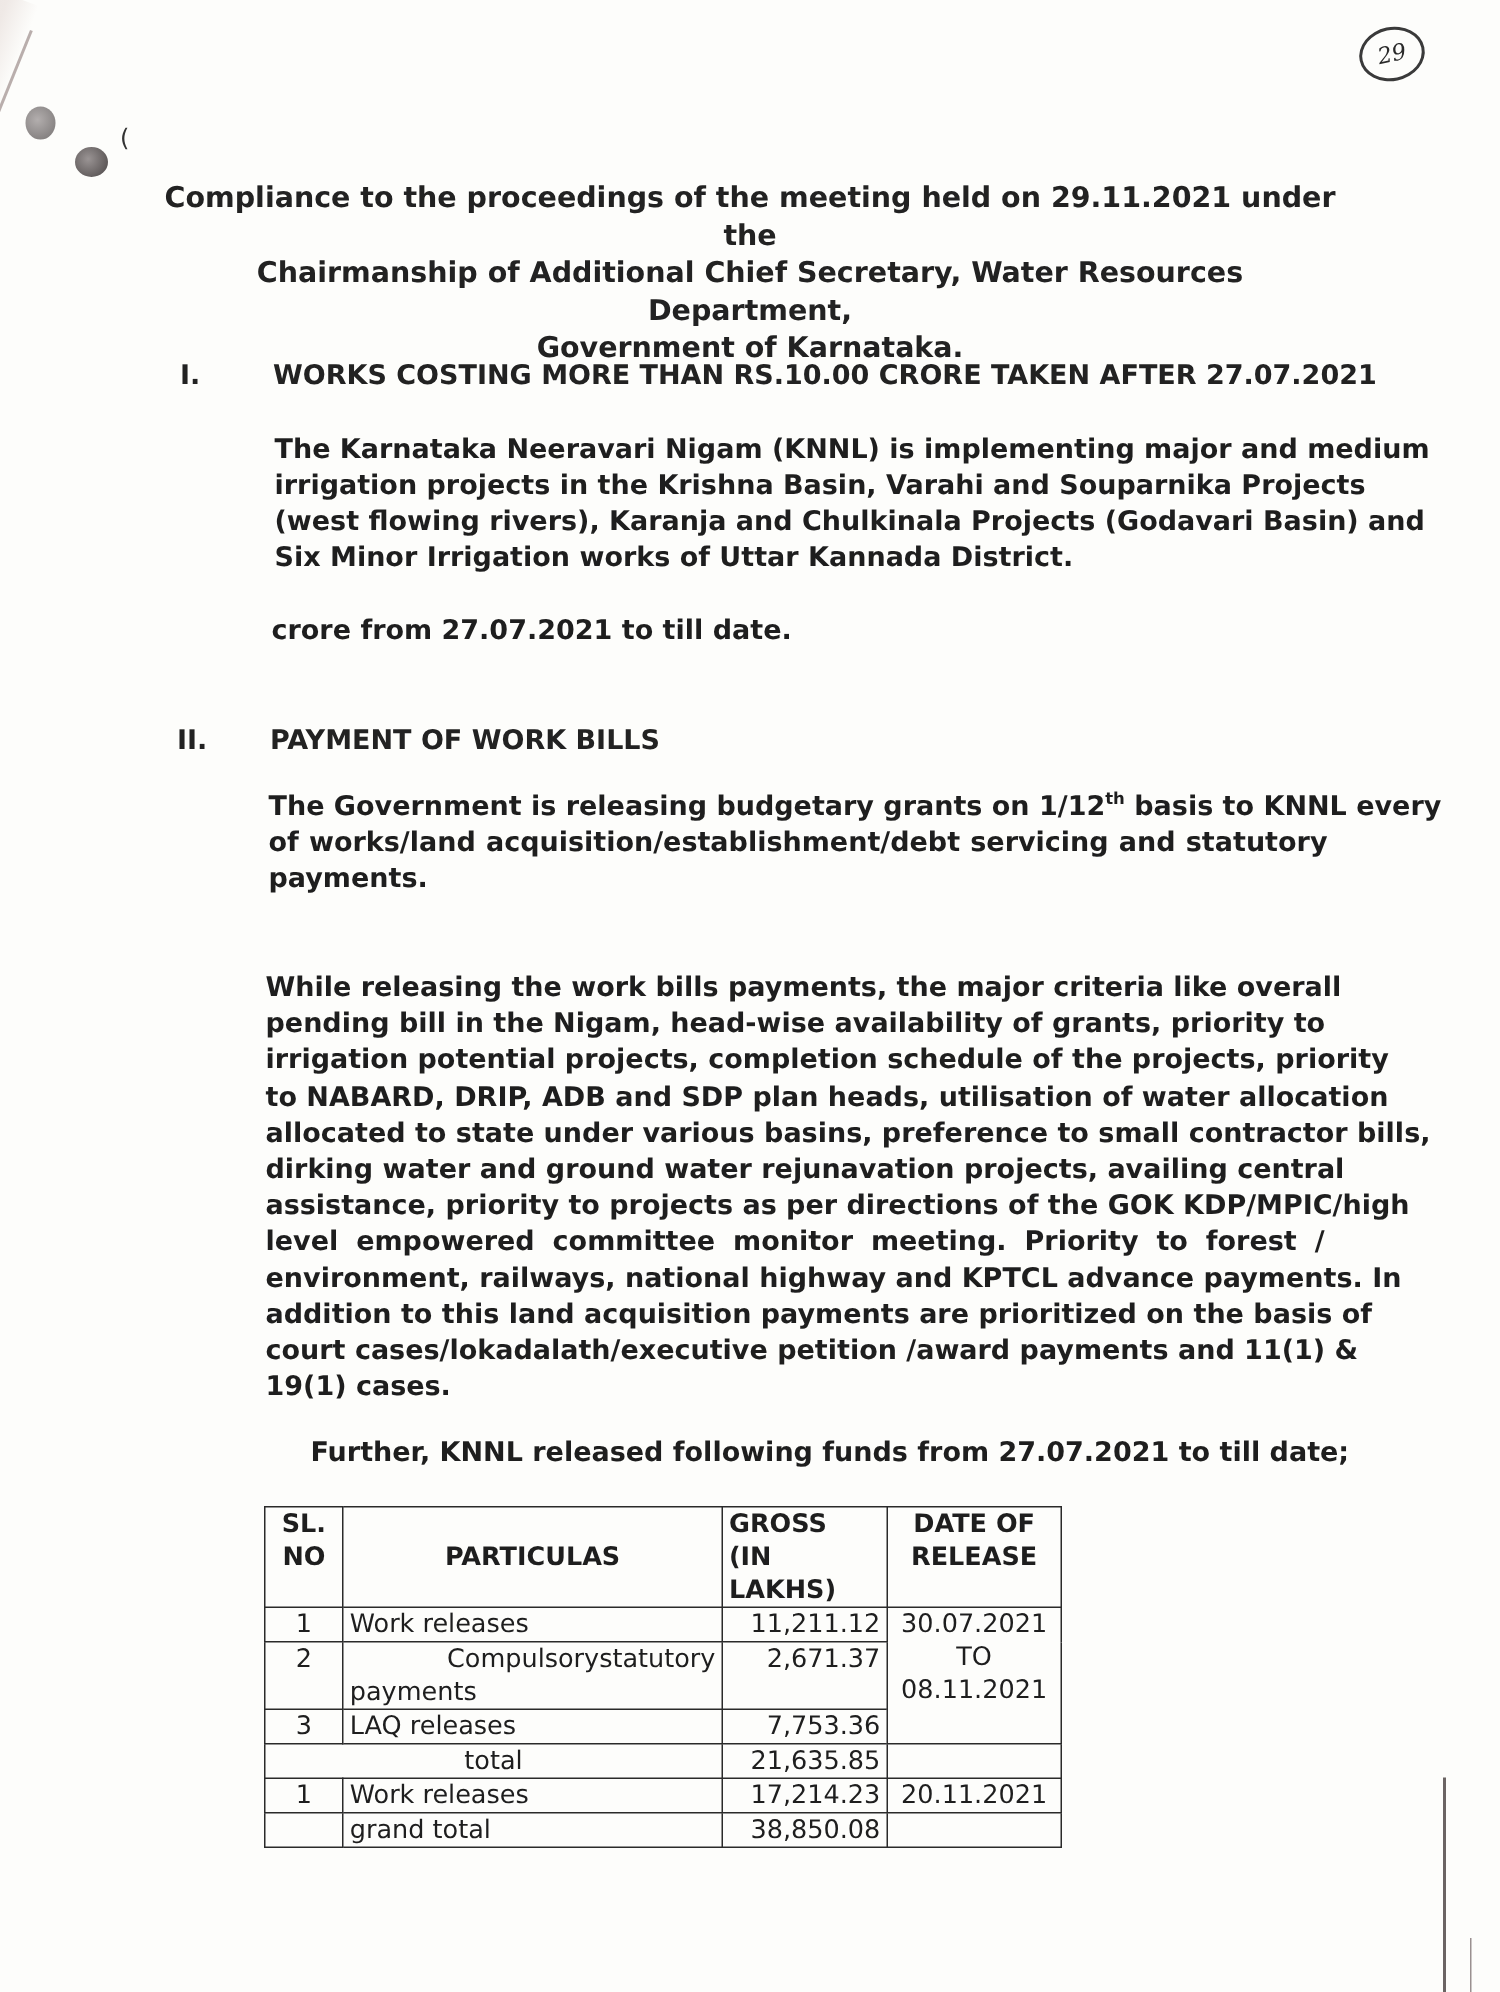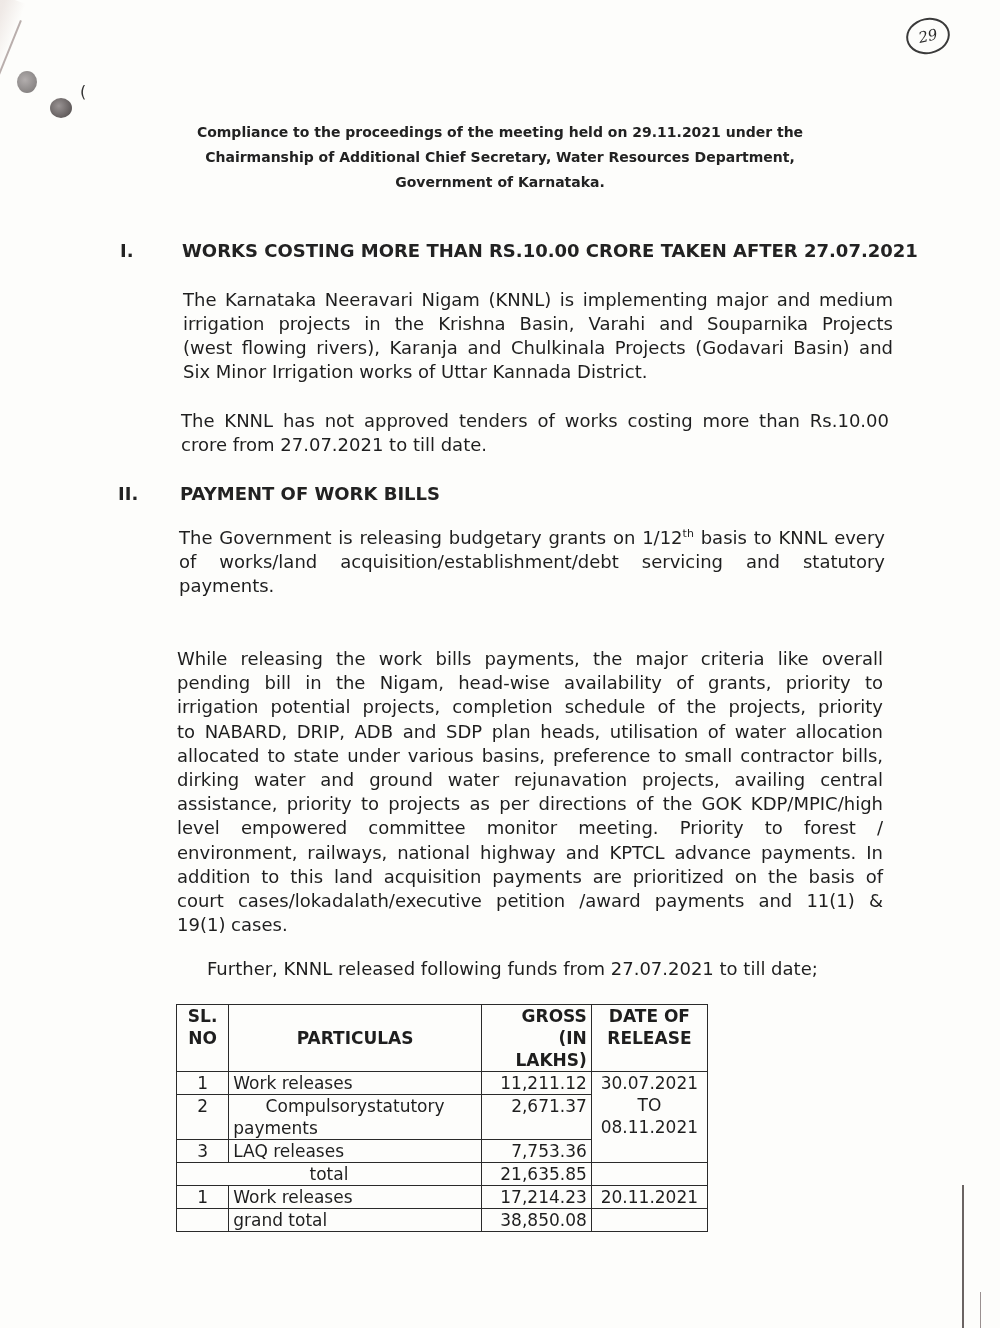--- a/index.html
+++ b/index.html
@@ -33,57 +33,57 @@
   .page-num {
     position: absolute; left: 906px; top: 18px; width: 40px; height: 32px;
     border: 2px solid #3a3a3a; border-radius: 50%;
     transform: rotate(-12deg);
     font-family: "DejaVu Serif", serif; font-size: 15px; font-style: italic;
     display: flex; align-items: center; justify-content: center; color: #2a2a2a;
   }
 
   .title {
     position: absolute; left: 100px; top: 120px; width: 800px;
-    text-align: center; font-size: 14px; line-height: 25px; font-weight: bold; color: #222;
+    text-align: center; font-size: 19px; line-height: 25px; font-weight: bold; color: #222;
   }
   .title span { display: block; }
 
   .heading {
     position: absolute; font-size: 18px; font-weight: bold; color: #222;
   }
   .heading .num { position: absolute; left: 0; top: 0; }
   .heading .txt { position: absolute; left: 62px; top: 0; white-space: nowrap; }
   .h1 { left: 120px; top: 240px; width: 780px; }
   .h2 { left: 118px; top: 483px; width: 780px; }
 
   .para {
     position: absolute; font-size: 18px; line-height: 24px; color: #1e1e1e;
     text-align: justify;
   }
-  .para span.ln { display: block; text-align: justify; text-align-last: justify; white-space: nowrap; }
+  .para span.ln { display: block; text-align: justify; text-align-last: justify; white-space: nowrap; font-weight: bold; }
   .para span.ln.last { text-align-last: left; }
   .p1 { left: 183px; top: 288px; width: 710px; }
   .p2 { left: 181px; top: 409px; width: 708px; }
   .p3 { left: 179px; top: 526px; width: 706px; }
   .p4 { left: 177px; top: 647px; width: 706px; line-height: 24.2px; }
   .p5 { left: 167px; top: 957px; width: 720px; margin-left: 40px; }
   sup { font-size: 11px; line-height: 0; }
 
   table.funds {
     position: absolute; left: 176px; top: 1004px; width: 532px;
     border-collapse: collapse; font-size: 17px; color: #1e1e1e;
     font-family: "DejaVu Sans", sans-serif;
   }
   table.funds th, table.funds td { border: 1.6px solid #2a2a2a; padding: 0 4px; line-height: 22px; vertical-align: top; }
   table.funds th { font-weight: bold; text-align: center; line-height: 22px; }
   .c-sl { width: 50px; text-align: center; }
   .c-part { width: 276px; }
   .c-gross { width: 108px; text-align: right; }
   .c-date { width: 112px; text-align: center; }
-  .split { display: flex; justify-content: center; }
+  .split { display: flex; justify-content: flex-end; }
   .center { text-align: center; }
 </style>
 </head>
 <body>
 
 <div class="page">
 
   <div class="edge-shadow"></div>
   <div class="edge-line"></div>
   <div class="punch p1"></div>
@@ -106,21 +106,20 @@
   </div>
 
   <div class="para p1">
     <span class="ln">The Karnataka Neeravari Nigam (KNNL) is implementing major and medium</span>
     <span class="ln">irrigation projects in the Krishna Basin, Varahi and Souparnika Projects</span>
     <span class="ln">(west flowing rivers), Karanja and Chulkinala Projects (Godavari Basin) and</span>
     <span class="ln last">Six Minor Irrigation works of Uttar Kannada District.</span>
   </div>
 
   <div class="para p2">
-    <span class="ln">The KNNL has not approved tenders of works costing more than Rs.10.00</span>
     <span class="ln last">crore from 27.07.2021 to till date.</span>
   </div>
 
   <div class="heading h2">
     <span class="num">II.</span>
     <span class="txt">PAYMENT OF WORK BILLS</span>
   </div>
 
   <div class="para p3">
     <span class="ln"><span>The Government is releasing budgetary grants on 1/12</span><sup>th</sup><span> basis to KNNL every</span></span>
@@ -148,21 +147,21 @@
   </div>
 
   <table class="funds">
     <thead>
       <tr>
         <th class="c-sl">
           <div>SL.</div>
           <div>NO</div>
         </th>
         <th class="c-part" style="vertical-align: middle;">PARTICULAS</th>
-        <th class="c-gross" style="text-align:right;">
+        <th class="c-gross" style="text-align:left;">
           <div>GROSS</div>
           <div>(IN LAKHS)</div>
         </th>
         <th class="c-date">
           <div>DATE OF</div>
           <div>RELEASE</div>
         </th>
       </tr>
     </thead>
     <tbody>

